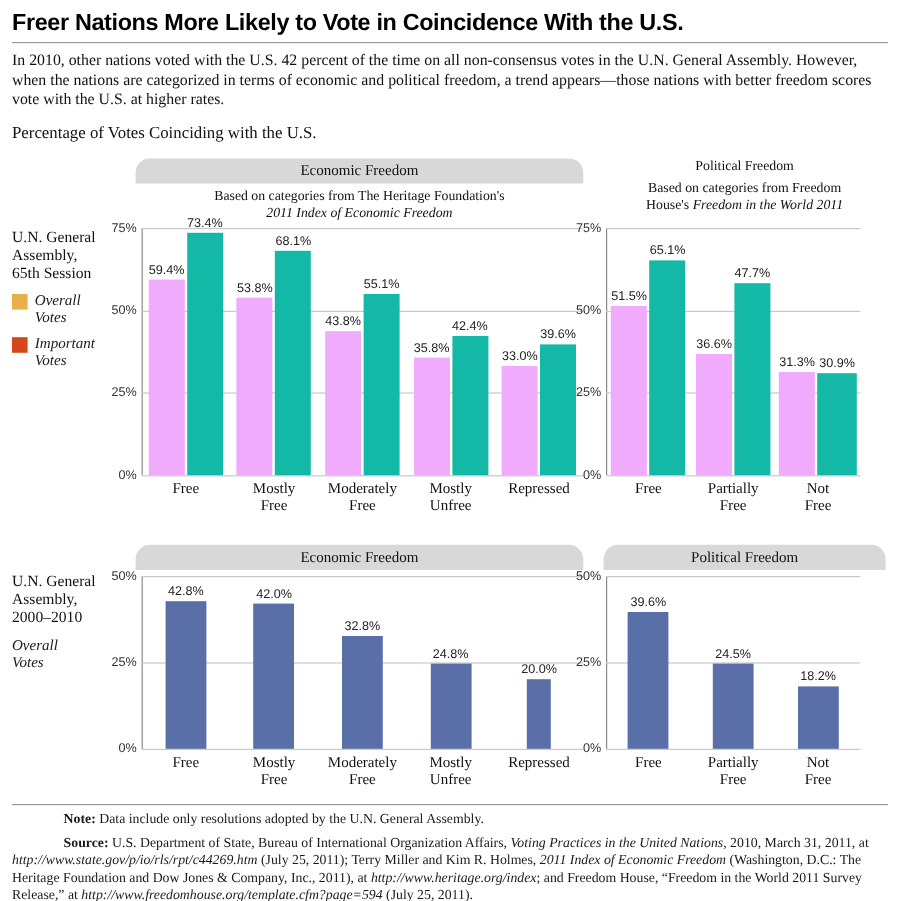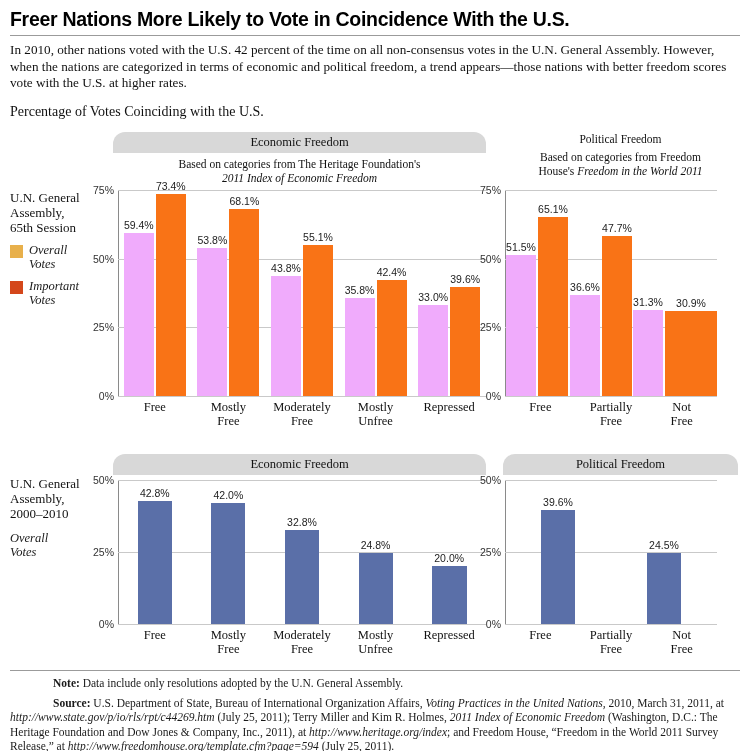--- a/index.html
+++ b/index.html
@@ -104,21 +104,21 @@
     position: absolute;
     left: 50%;
     transform: translateX(-50%);
     top: -14px;
     font-family: "Liberation Sans", sans-serif;
     font-size: 10.5px;
     color: #222;
     white-space: nowrap;
   }
   .bar.c-overall { background: #f0abfc; }
-  .bar.c-important { background: #f97316; }
+  .bar.c-important { background: #14b8a6; }
   .bar.c-blue { background: #5a6fa8; }
 
   .xlabels {
     display: flex;
     margin-top: 4px;
   }
   .xlabels .xl {
     flex: 1 1 0;
     text-align: center;
     font-family: "Liberation Serif", serif;
@@ -306,21 +306,21 @@
               <span class="val">36.6%</span>
             </div>
             <div class="bar c-important" style="height: 160px; width: 30px;">
               <span class="val">47.7%</span>
             </div>
           </div>
           <div class="group">
             <div class="bar c-overall" style="height: 85.9707px; width: 30px;">
               <span class="val">31.3%</span>
             </div>
-            <div class="bar c-important" style="height: 84.872px; width: 52px;">
+            <div class="bar c-important" style="height: 84.872px; width: 33px;">
               <span class="val">30.9%</span>
             </div>
           </div>
         </div>
       </div>
     <div class="xlabels" id="xlab1" style="width:212px;">
         <div class="xl">
           <div>Free</div>
         </div>
         <div class="xl">
@@ -374,21 +374,21 @@
             <div class="bar c-blue" style="height: 94.464px; width: 34px;">
               <span class="val">32.8%</span>
             </div>
           </div>
           <div class="group">
             <div class="bar c-blue" style="height: 71.424px; width: 34px; margin-top: 12px;">
               <span class="val">24.8%</span>
             </div>
           </div>
           <div class="group">
-            <div class="bar c-blue" style="height: 57.6px; width: 35px;">
+            <div class="bar c-blue" style="height: 57.6px; width: 20px;">
               <span class="val">20.0%</span>
             </div>
           </div>
         </div>
       </div>
     <div class="xlabels" id="xlab2" style="width:368px;">
         <div class="xl">
           <div>Free</div>
         </div>
         <div class="xl">
@@ -422,20 +422,25 @@
           <div class="group">
             <div class="bar c-blue" style="height: 114.048px; width: 34px;">
               <span class="val">39.6%</span>
             </div>
           </div>
           <div class="group">
             <div class="bar c-blue" style="height: 70.56px; width: 34px;">
               <span class="val">24.5%</span>
             </div>
           </div>
+          <div class="group">
+            <div class="bar c-blue" style="height: 52.416px; width: 34px;">
+              <span class="val">18.2%</span>
+            </div>
+          </div>
         </div>
       </div>
     <div class="xlabels" id="xlab3" style="width:212px;">
         <div class="xl">
           <div>Free</div>
         </div>
         <div class="xl">
           <div>Partially</div>
           <div>Free</div>
         </div>

